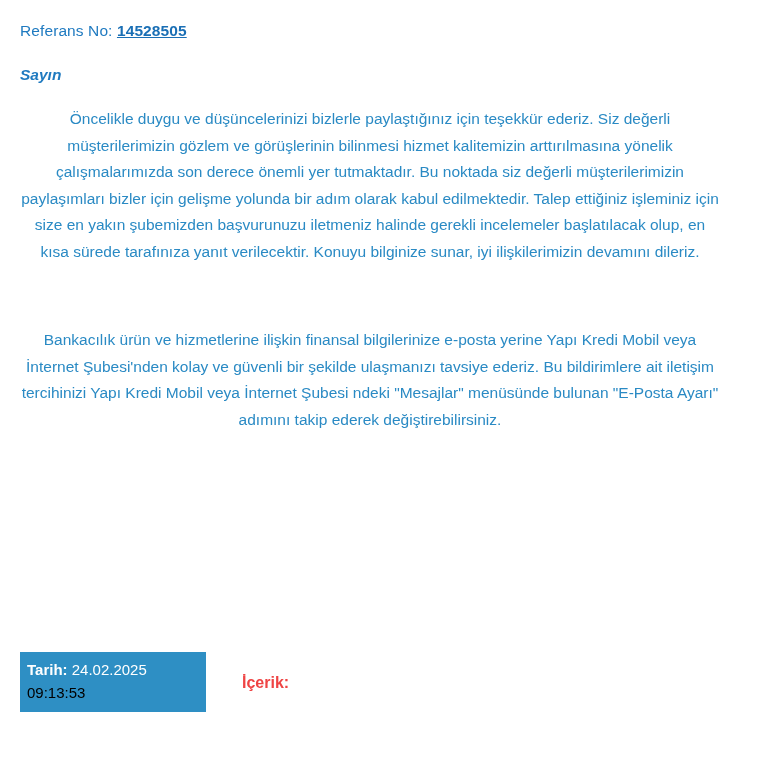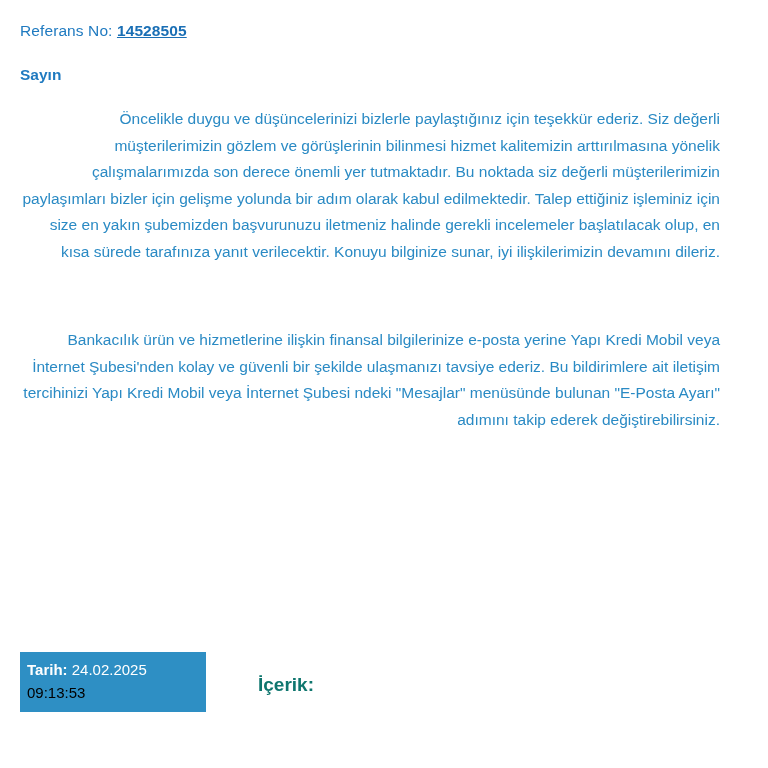--- a/index.html
+++ b/index.html
@@ -37,29 +37,30 @@
     text-decoration: underline;
     font-weight: bold;
     cursor: pointer;
   }
 
   .salutation {
     font-size: 15.5px;
     font-weight: bold;
     color: #1f7ac0;
     margin: 26px 0 0 0;
+    font-style: italic;
   }
 
   .para {
     font-size: 15.5px;
     line-height: 26.5px;
     color: #2a8ac4;
     margin: 22px 0 0 0;
     max-width: 700px;
-    text-align: right;
+    text-align: center;
   }
 
   .para.second {
     margin-top: 62px;
     max-width: 700px;
   }
 
   .footer-row {
     position: absolute;
     left: 20px;
@@ -84,24 +85,24 @@
   .date-box .date-value {
     font-weight: normal;
     color: #ffffff;
   }
   .date-box .date-time {
     display: block;
     color: #000000;
   }
 
   .content-label {
-    font-size: 19px;
+    font-size: 16px;
     font-weight: bold;
-    color: #0f766e;
-    margin-left: 52px;
+    color: #ef4444;
+    margin-left: 36px;
     margin-top: 22px;
   }
 </style>
 </head>
 <body>
 
 <div class="page">
 
   <div class="ref-line">
     <span class="ref-label">Referans No:</span>

